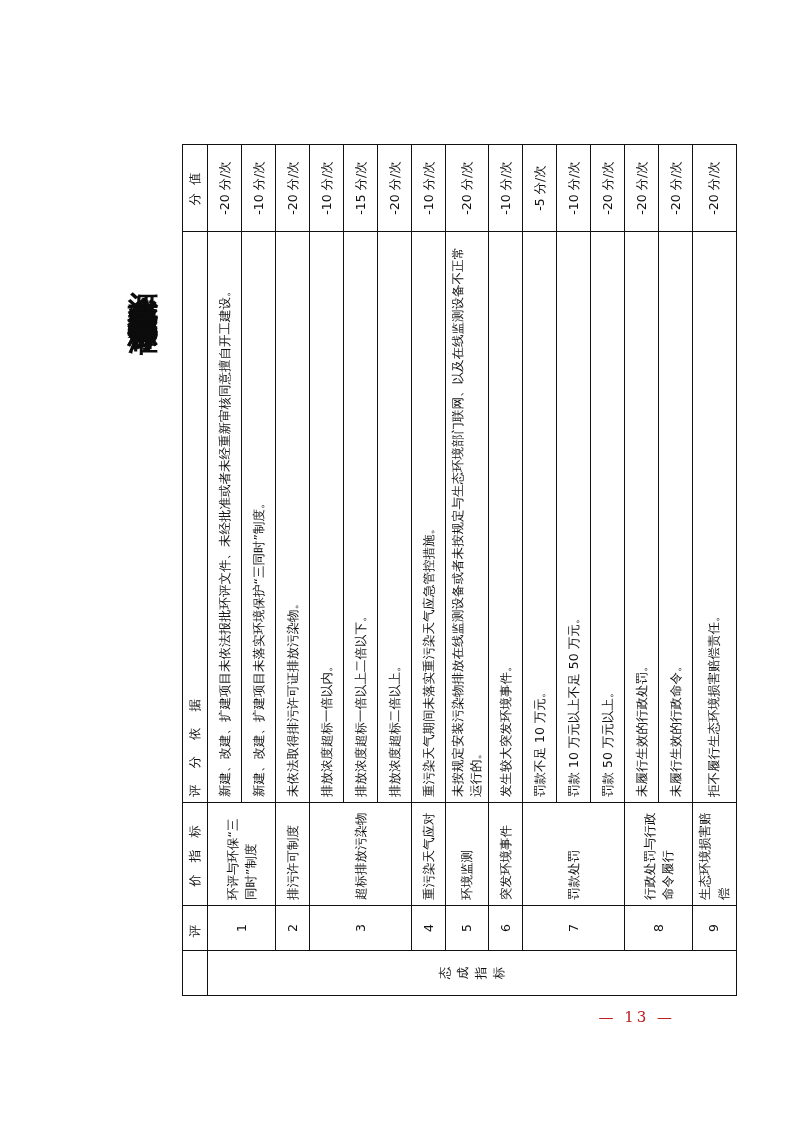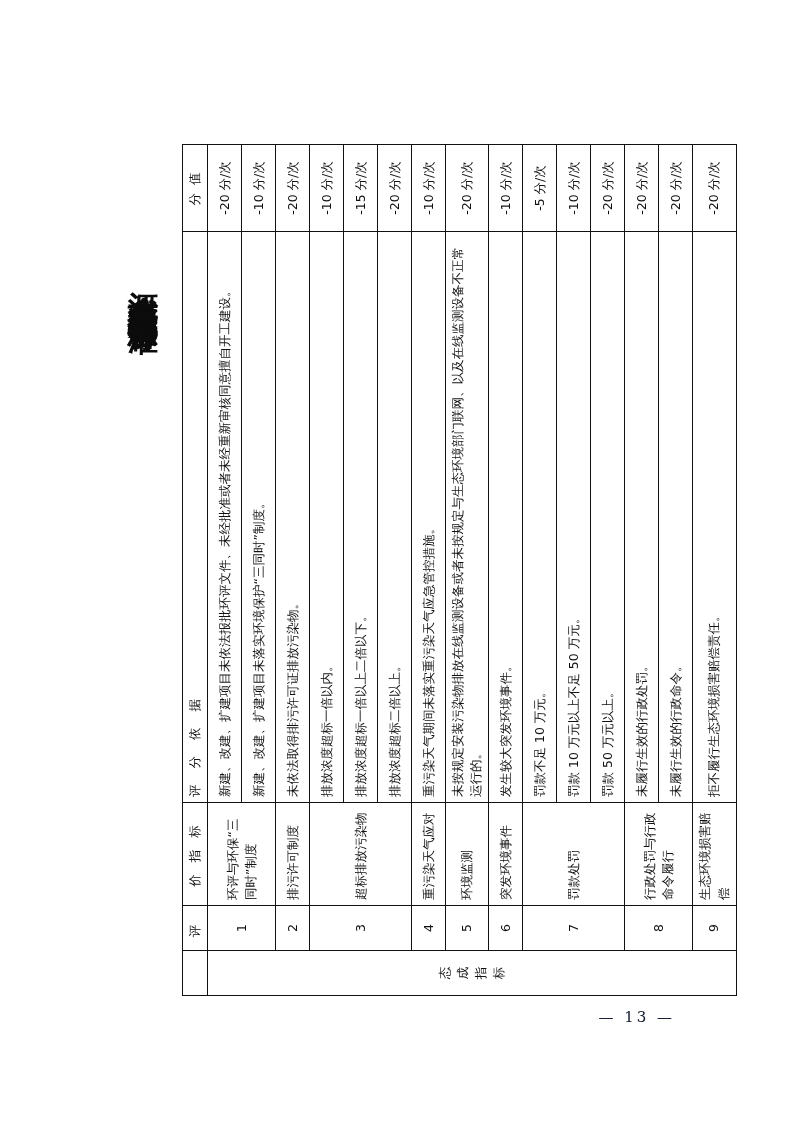--- a/index.html
+++ b/index.html
@@ -96,21 +96,21 @@
   .row-h { height: 34px; }
 
   
   #footer {
     position: absolute;
     bottom: 96px;
     right: 118px;
     font-size: 15px;
     font-family: "DejaVu Serif", "Liberation Serif", serif;
     letter-spacing: 3px;
-    color: #0f172a;
+    color: #b91c1c;
     margin-left: 39px;
   }
 </style>
 </head>
 <body>
 
 <div id="page-title">河北省企业生态环境信用动态评价标准</div>
 
 <div id="rot-wrap">
   <div id="rot-inner">

